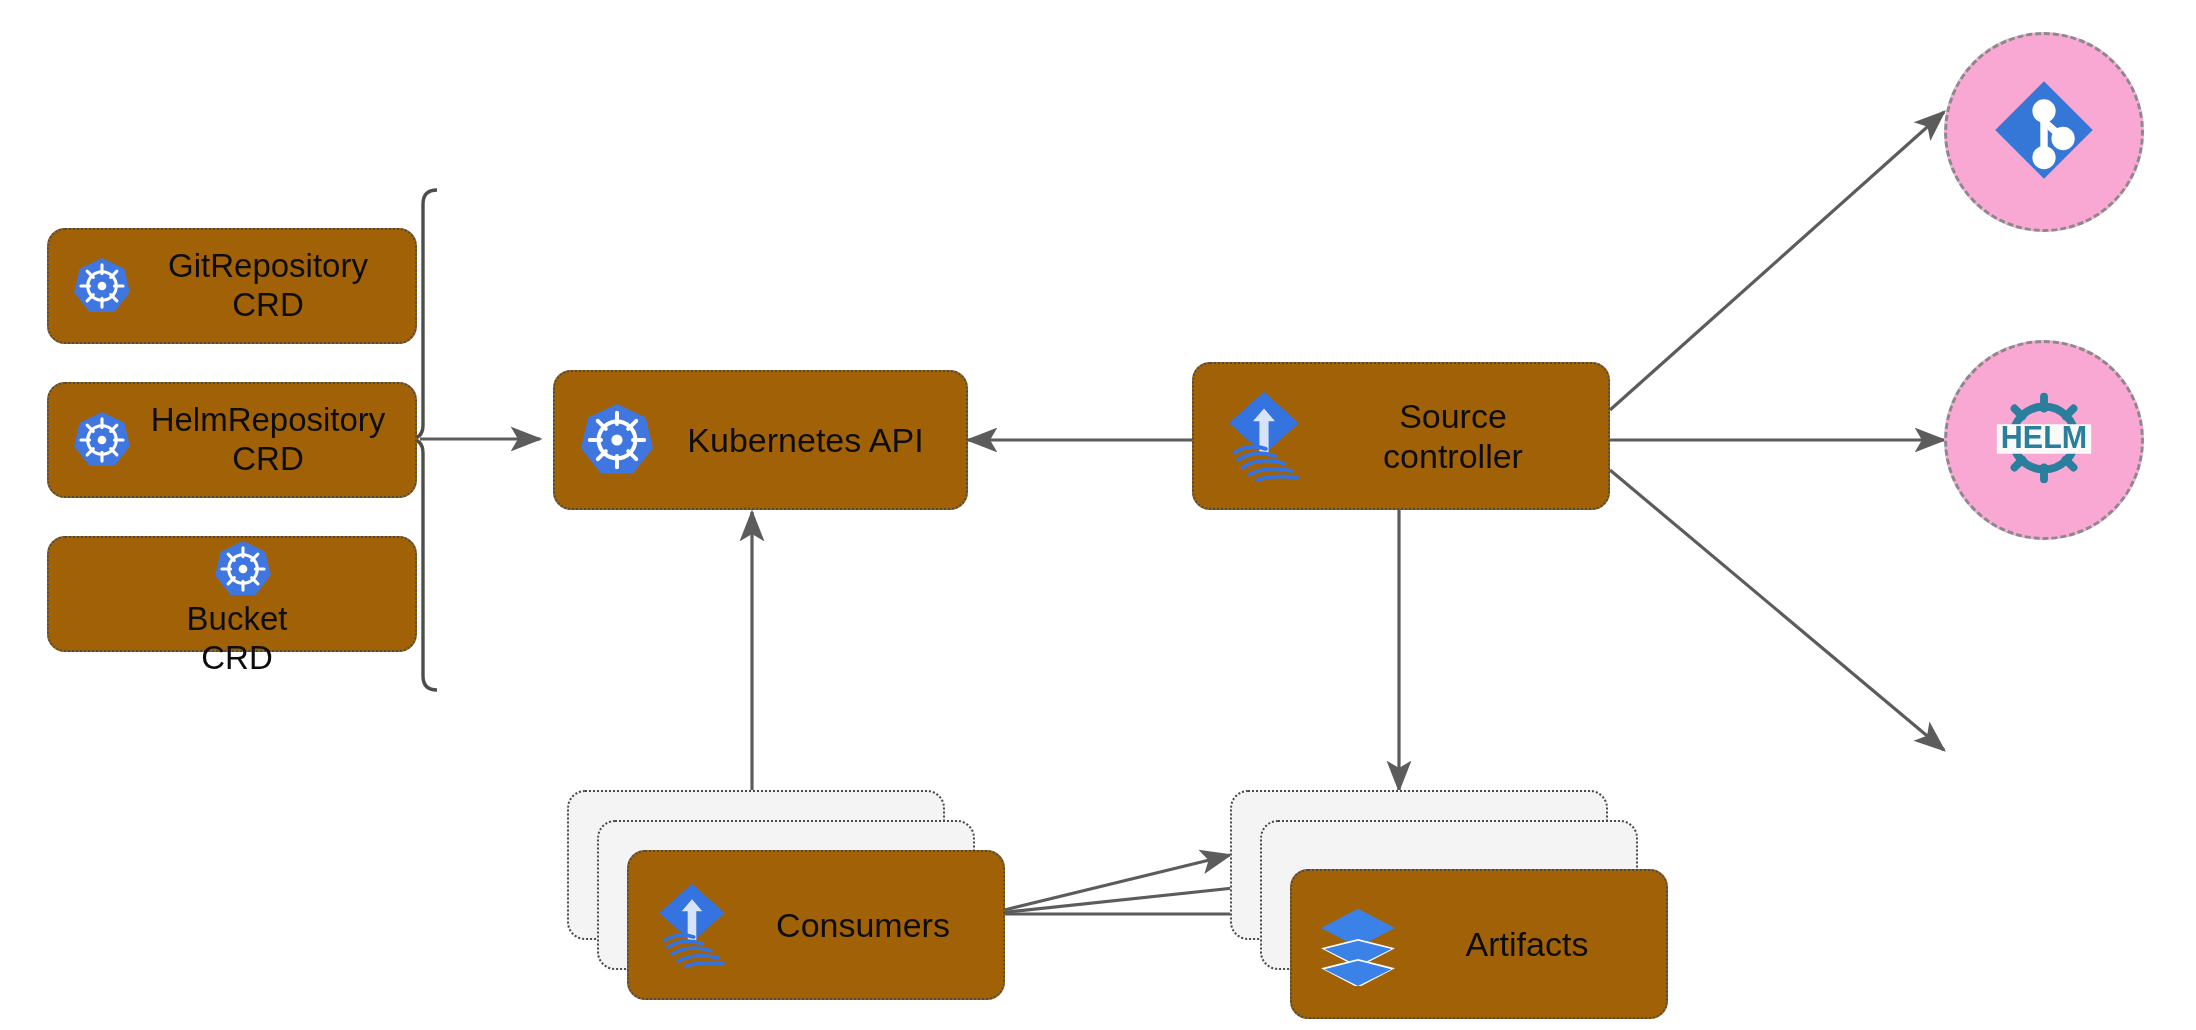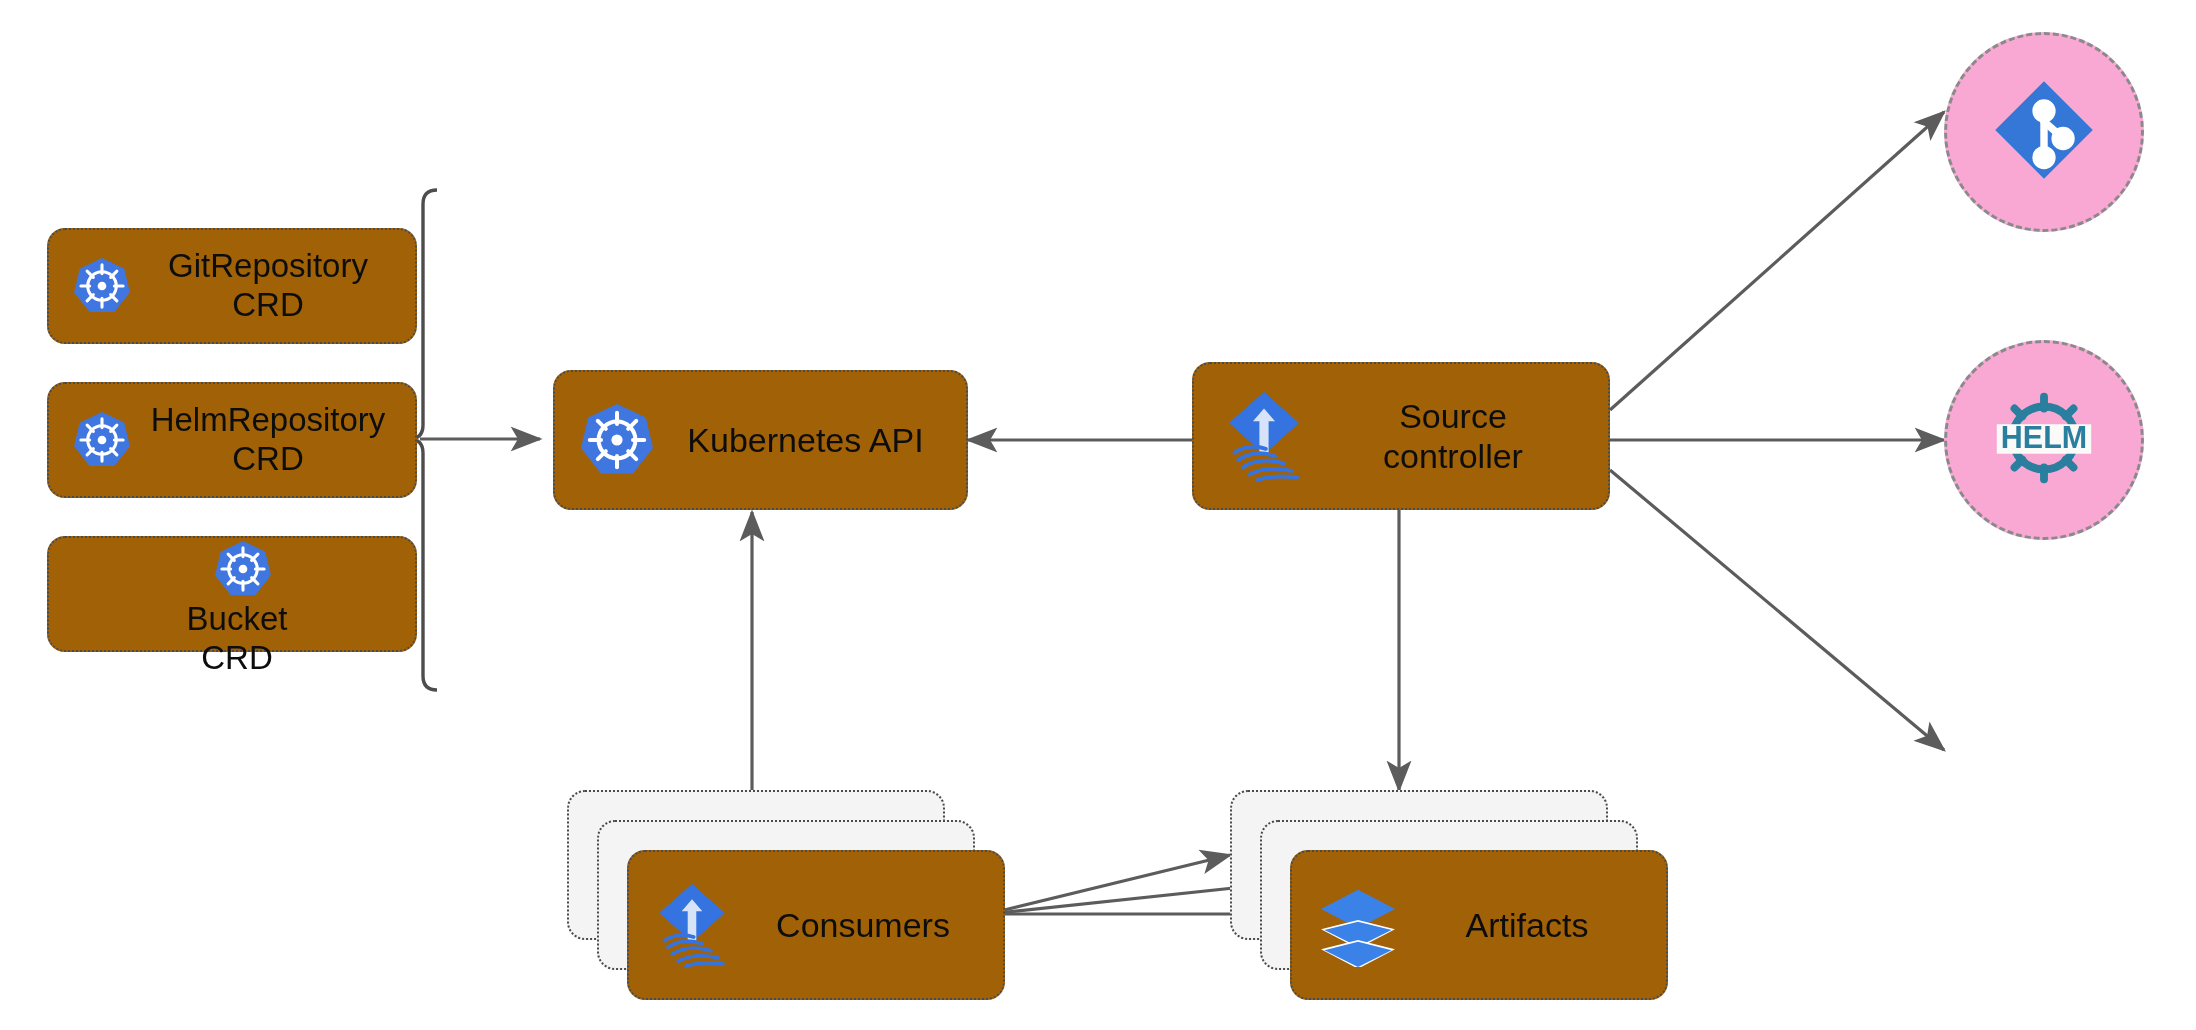--- a/index.html
+++ b/index.html
@@ -252,21 +252,21 @@
           <path d="M34 94 Q52 84 80 90"></path>
           <path d="M43 100 Q58 94 86 97"></path>
         </g>
       </svg>
     </span>
     <span class="card-label">Consumers</span>
   </div>
 
   <div class="card-ghost" style="left:1230px; top:790px; width:378px; height:150px;"></div>
   <div class="card-ghost" style="left:1260px; top:820px; width:378px; height:150px;"></div>
-  <div class="card" style="left:1290px; top:850px; width:378px; height:150px; padding-left:24px;">
+  <div class="card" style="left:1290px; top:869px; width:378px; height:150px; padding-left:24px;">
     <span class="card-icon">
       <svg width="84" height="84" viewBox="0 0 100 100">
         <path d="M50 8 L94 31 L50 54 L6 31 Z" fill="#3b82e8"></path>
         <path d="M50 44 L94 55 L50 78 L6 55 Z" fill="#ffffff"></path>
         <path d="M50 46 L90 56 L50 76 L10 56 Z" fill="#3b82e8"></path>
         <path d="M50 68 L94 79 L50 102 L6 79 Z" fill="#ffffff"></path>
         <path d="M50 70 L90 80 L50 100 L10 80 Z" fill="#3b82e8"></path>
       </svg>
     </span>
     <span class="card-label">Artifacts</span>

